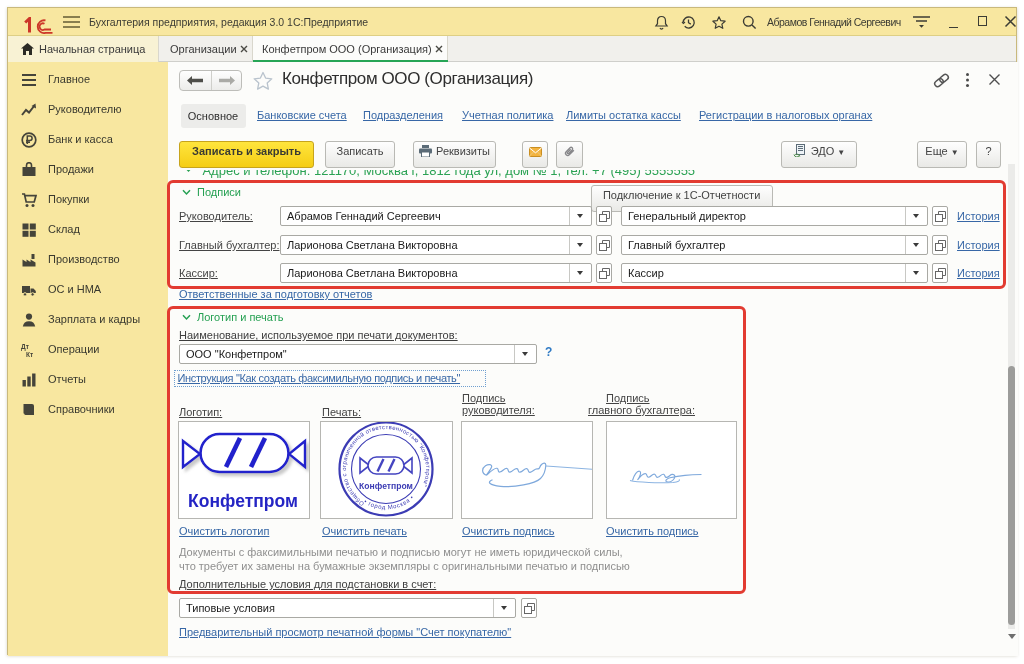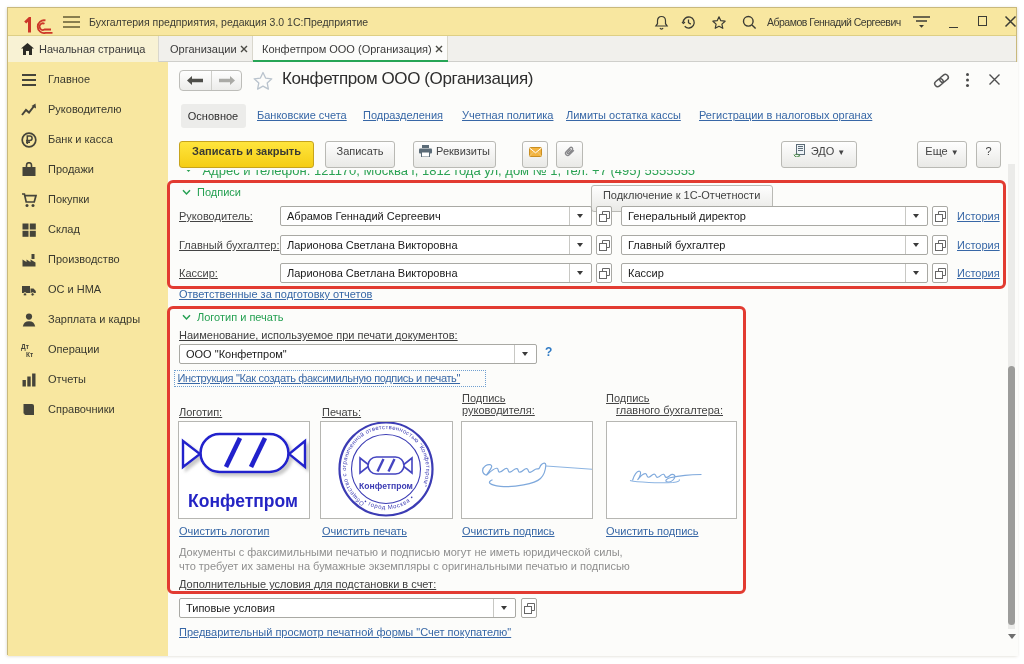--- a/index.html
+++ b/index.html
@@ -332,21 +332,21 @@
     <div class="inp" style="left:11px;top:282px;width:358px;">ООО "Конфетпром"<div class="dd"></div></div>
     <div class="abs" style="left:377px;top:283px;font-size:12px;font-weight:bold;color:#2f7ac4;">?</div>
     <div class="abs" style="left:5.5px;top:308px;width:312px;height:17px;border:1px dotted #6f9fd0;">
       <a class="lnk" style="position:absolute;left:3px;top:1px;white-space:nowrap;letter-spacing:-0.35px;">Инструкция "Как создать факсимильную подпись и печать"</a>
     </div>
     <div class="lbl" style="left:11px;top:344px;">Логотип:</div>
     <div class="lbl" style="left:154px;top:344px;">Печать:</div>
     <div class="lbl" style="left:294px;top:330px;">Подпись</div>
     <div class="lbl" style="left:294px;top:342px;">руководителя:</div>
     <div class="lbl" style="left:438px;top:330px;">Подпись</div>
-    <div class="lbl" style="left:448px;top:342px;">главного бухгалтера:</div>
+    <div class="lbl" style="left:420px;top:342px;">главного бухгалтера:</div>
     <div class="imgbox" style="left:10px;width:132px;" id="logobox">
       <svg width="130" height="96" viewBox="0 0 130 96">
         <defs>
             <filter id="ds" x="-20%" y="-20%" width="150%" height="150%">
               <feDropShadow dx="3" dy="3" stdDeviation="1.4" flood-color="#ababab" flood-opacity="0.65"></feDropShadow>
             </filter>
           </defs>
         <g filter="url(#ds)">
           <path d="M4 19 L21 32 L4 45 Z" fill="#fff" stroke="#2121cc" stroke-width="2.4"></path>
           <path d="M126 19 L110 32 L126 45 Z" fill="#fff" stroke="#2121cc" stroke-width="2.4"></path>

